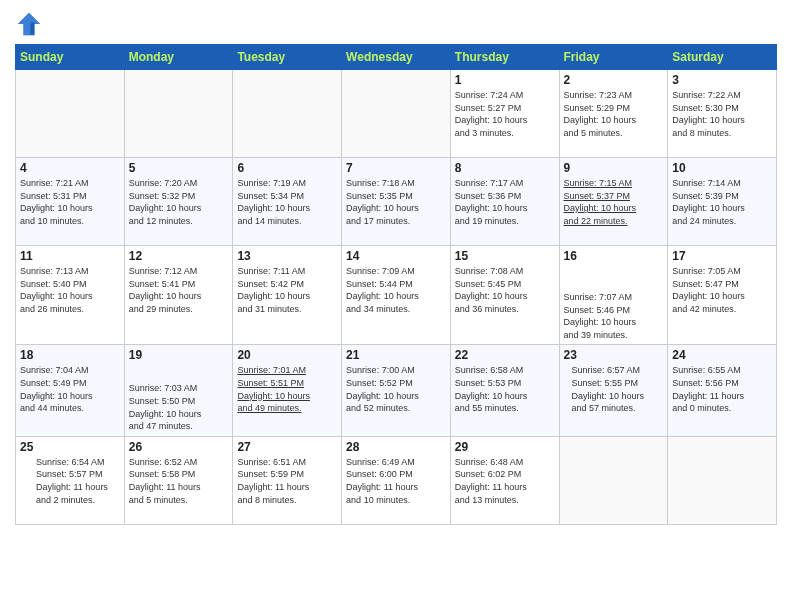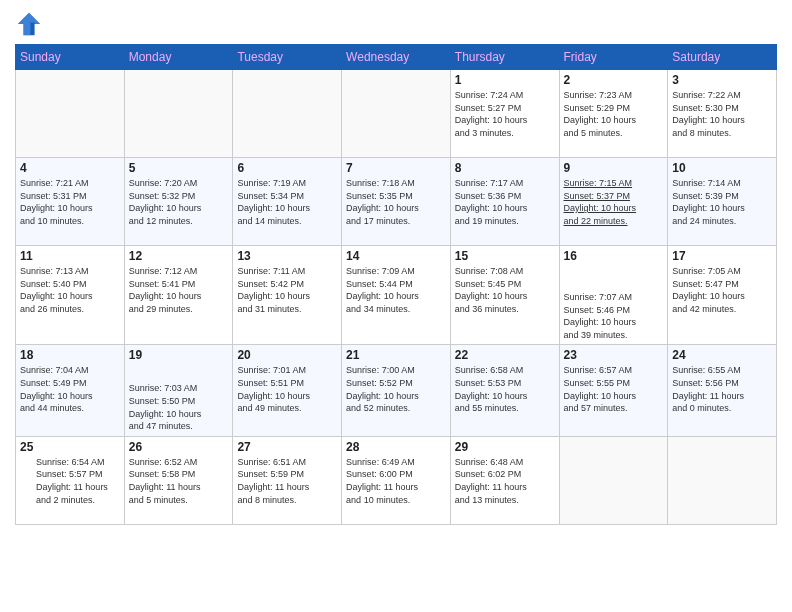--- a/index.html
+++ b/index.html
@@ -51,23 +51,23 @@
       font-size: 14px;
       color: #444;
     }
     .calendar {
       width: 100%;
       border-collapse: collapse;
       table-layout: fixed;
     }
     .calendar th {
       background: #1a5fb4;
-      color: #f0abfc;
+      color: #bef264;
       font-size: 12px;
-      font-weight: normal;
+      font-weight: bold;
       padding: 5px 4px;
       text-align: left;
       border: 1px solid #1a5fb4;
     }
     .calendar td {
       border: 1px solid #ccc;
       vertical-align: top;
       padding: 3px 4px;
       font-size: 9.5px;
       color: #333;
@@ -267,42 +267,42 @@
           </td>
           <td>
             <span class="day-number">19</span>
             <div class="day-info" style="white-space: pre-line; margin-top: 20px;">Sunrise: 7:03 AM
 Sunset: 5:50 PM
 Daylight: 10 hours
 and 47 minutes.</div>
           </td>
           <td>
             <span class="day-number">20</span>
-            <div class="day-info" style="white-space: pre-line;">Sunrise: 7:01 AM
+            <div class="day-info" style="white-space: pre-line; text-decoration: underline;">Sunrise: 7:01 AM
 Sunset: 5:51 PM
 Daylight: 10 hours
 and 49 minutes.</div>
           </td>
           <td>
             <span class="day-number">21</span>
             <div class="day-info" style="white-space: pre-line;">Sunrise: 7:00 AM
 Sunset: 5:52 PM
 Daylight: 10 hours
 and 52 minutes.</div>
           </td>
           <td>
             <span class="day-number">22</span>
             <div class="day-info" style="white-space: pre-line;">Sunrise: 6:58 AM
 Sunset: 5:53 PM
 Daylight: 10 hours
 and 55 minutes.</div>
           </td>
           <td>
             <span class="day-number">23</span>
-            <div class="day-info" style="white-space: pre-line;">Sunrise: 6:57 AM
+            <div class="day-info" style="white-space: pre-line; margin-left: 8px;">Sunrise: 6:57 AM
 Sunset: 5:55 PM
 Daylight: 10 hours
 and 57 minutes.</div>
           </td>
           <td>
             <span class="day-number">24</span>
             <div class="day-info" style="white-space: pre-line;">Sunrise: 6:55 AM
 Sunset: 5:56 PM
 Daylight: 11 hours
 and 0 minutes.</div>

